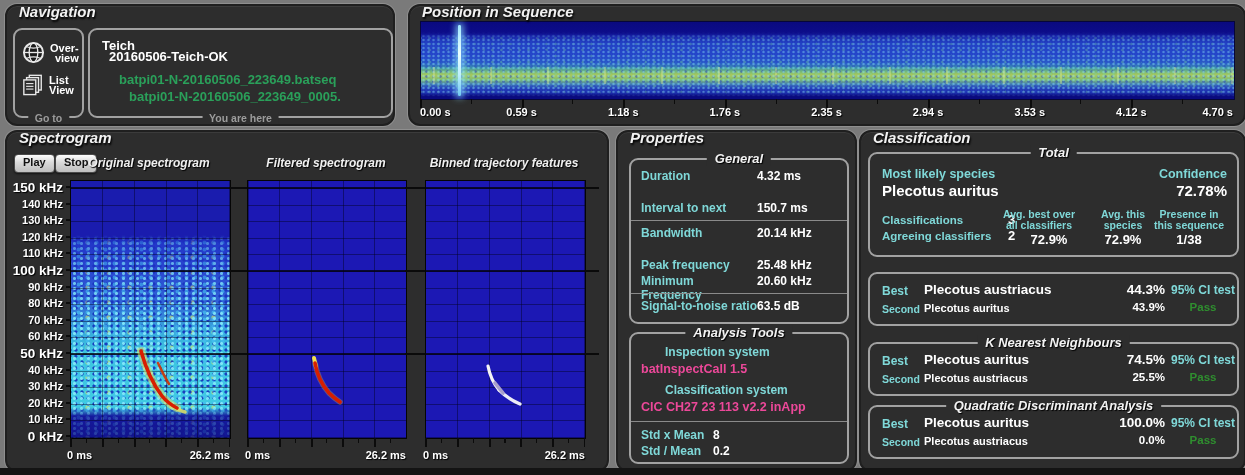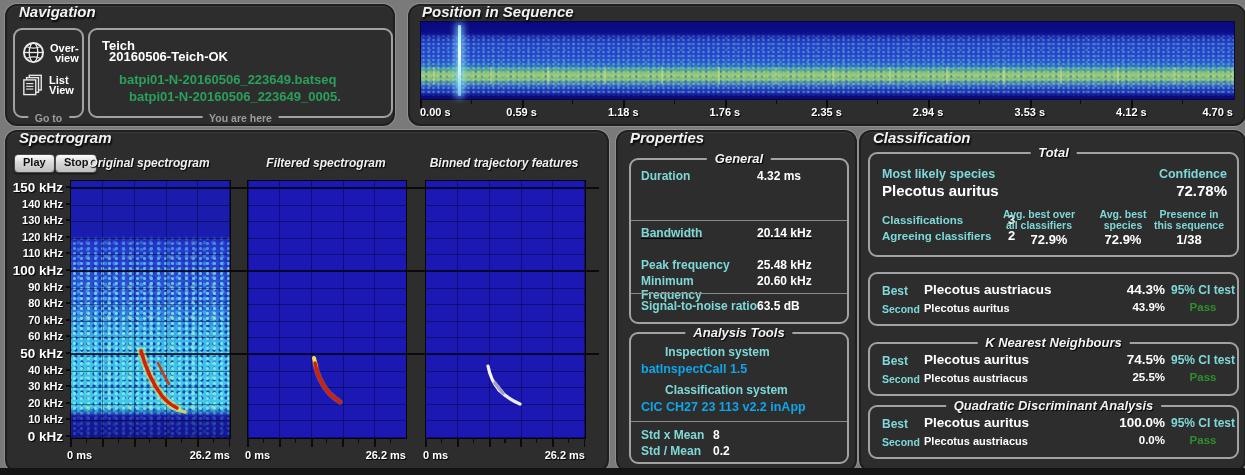--- a/index.html
+++ b/index.html
@@ -118,21 +118,21 @@
     text-shadow:1px 1px 1px #000;white-space:nowrap;}
 
   
   #prop-panel{left:616px;top:130px;width:237px;height:338px;}
   #general-box{left:11px;top:26px;width:216px;height:162px;}
   #tools-box{left:11px;top:200px;width:216px;height:128px;}
   .prow{position:absolute;left:10px;right:8px;display:flex;font-weight:bold;font-size:12px;line-height:14px;}
   .prow .pl{width:116px;flex:0 0 auto;}
   .pdiv{position:absolute;left:0;right:0;height:1px;background:#8a8a8a;}
   .tlabel{position:absolute;left:24px;font-weight:bold;font-size:12px;padding-left:10px;}
-  .tvalue{position:absolute;left:10px;font-weight:bold;font-size:12.5px;color:#0ea5e9;}
+  .tvalue{position:absolute;left:10px;font-weight:bold;font-size:12.5px;color:#ec4899;}
   .srow{position:absolute;left:10px;display:flex;font-weight:bold;font-size:12px;}
   .srow .pl{width:72px;flex:0 0 auto;}
 
   
   #class-panel{left:859px;top:130px;width:383px;height:338px;}
   #total-box{left:7px;top:20px;width:367px;height:101px;}
   .cl-box{left:7px;width:367px;height:50px;}
   #svm-box{top:140px;}
   #knn-box{top:210px;}
   #qda-box{top:273px;}
@@ -290,22 +290,26 @@
 
 <div class="panel" id="prop-panel">
   <div class="panel-title">Properties</div>
 
   <div class="gbox" id="general-box">
     <div class="gbox-title">General</div>
     <div class="prow" style="top:9px;">
         <span class="pl cyan">Duration</span>
         <span class="white">4.32 ms</span>
       </div>
+    <div class="prow" style="top:41px;">
+        <span class="pl cyan">Interval to next</span>
+        <span class="white">150.7 ms</span>
+      </div>
     <div class="pdiv" style="top:60px;"></div>
-    <div class="prow" style="top:66px;text-decoration:underline;">
+    <div class="prow" style="top:66px;">
         <span class="pl cyan">Bandwidth</span>
         <span class="white">20.14 kHz</span>
       </div>
     <div class="prow" style="top:98px;">
         <span class="pl cyan">Peak frequency</span>
         <span class="white">25.48 kHz</span>
       </div>
     <div class="prow" style="top:114px;">
         <span class="pl cyan">Minimum Frequency</span>
         <span class="white">20.60 kHz</span>
@@ -345,21 +349,21 @@
     <div class="abs cyan fw" style="right:10px;top:13px;font-size:12.5px;">Confidence</div>
     <div class="abs white fw" style="right:10px;top:28px;font-size:15px;">72.78%</div>
 
     <div class="abs cyan fw" style="left:12px;top:60px;font-size:11.5px;">Classifications</div>
     <div class="abs white fw" style="left:138px;top:58px;font-size:13px;">3</div>
     <div class="abs cyan fw" style="left:12px;top:76px;font-size:11.5px;">Agreeing classifiers</div>
     <div class="abs white fw" style="left:138px;top:74px;font-size:13px;">2</div>
 
     <div class="abs col-head cyan" style="left:169px;top:55px;"><span>Avg. best over</span><br><span>all classifiers</span></div>
     <div class="abs col-val" style="left:179px;top:78px;">72.9%</div>
-    <div class="abs col-head cyan" style="left:253px;top:55px;"><span>Avg. best</span><br><span>species</span></div>
+    <div class="abs col-head cyan" style="left:253px;top:55px;"><span>Avg. this</span><br><span>species</span></div>
     <div class="abs col-val" style="left:253px;top:78px;">72.9%</div>
     <div class="abs col-head cyan" style="left:319px;top:55px;"><span>Presence in</span><br><span>this sequence</span></div>
     <div class="abs col-val" style="left:319px;top:78px;">1/38</div>
   </div>
 
   <div class="gbox cl-box" id="svm-box">
     <div class="abs cyan fw" style="left:12px;top:10px;font-size:12px;">Best</div>
     <div class="abs white fw best-row-species" style="left:54px;top:8px;">Plecotus austriacus</div>
     <div class="abs white fw" style="right:72px;top:8px;font-size:13.5px;">44.3%</div>
     <div class="abs cyan fw" style="left:306px;top:9px;font-size:12px;transform:translateX(-50%);left:333px;">95% CI test</div>

